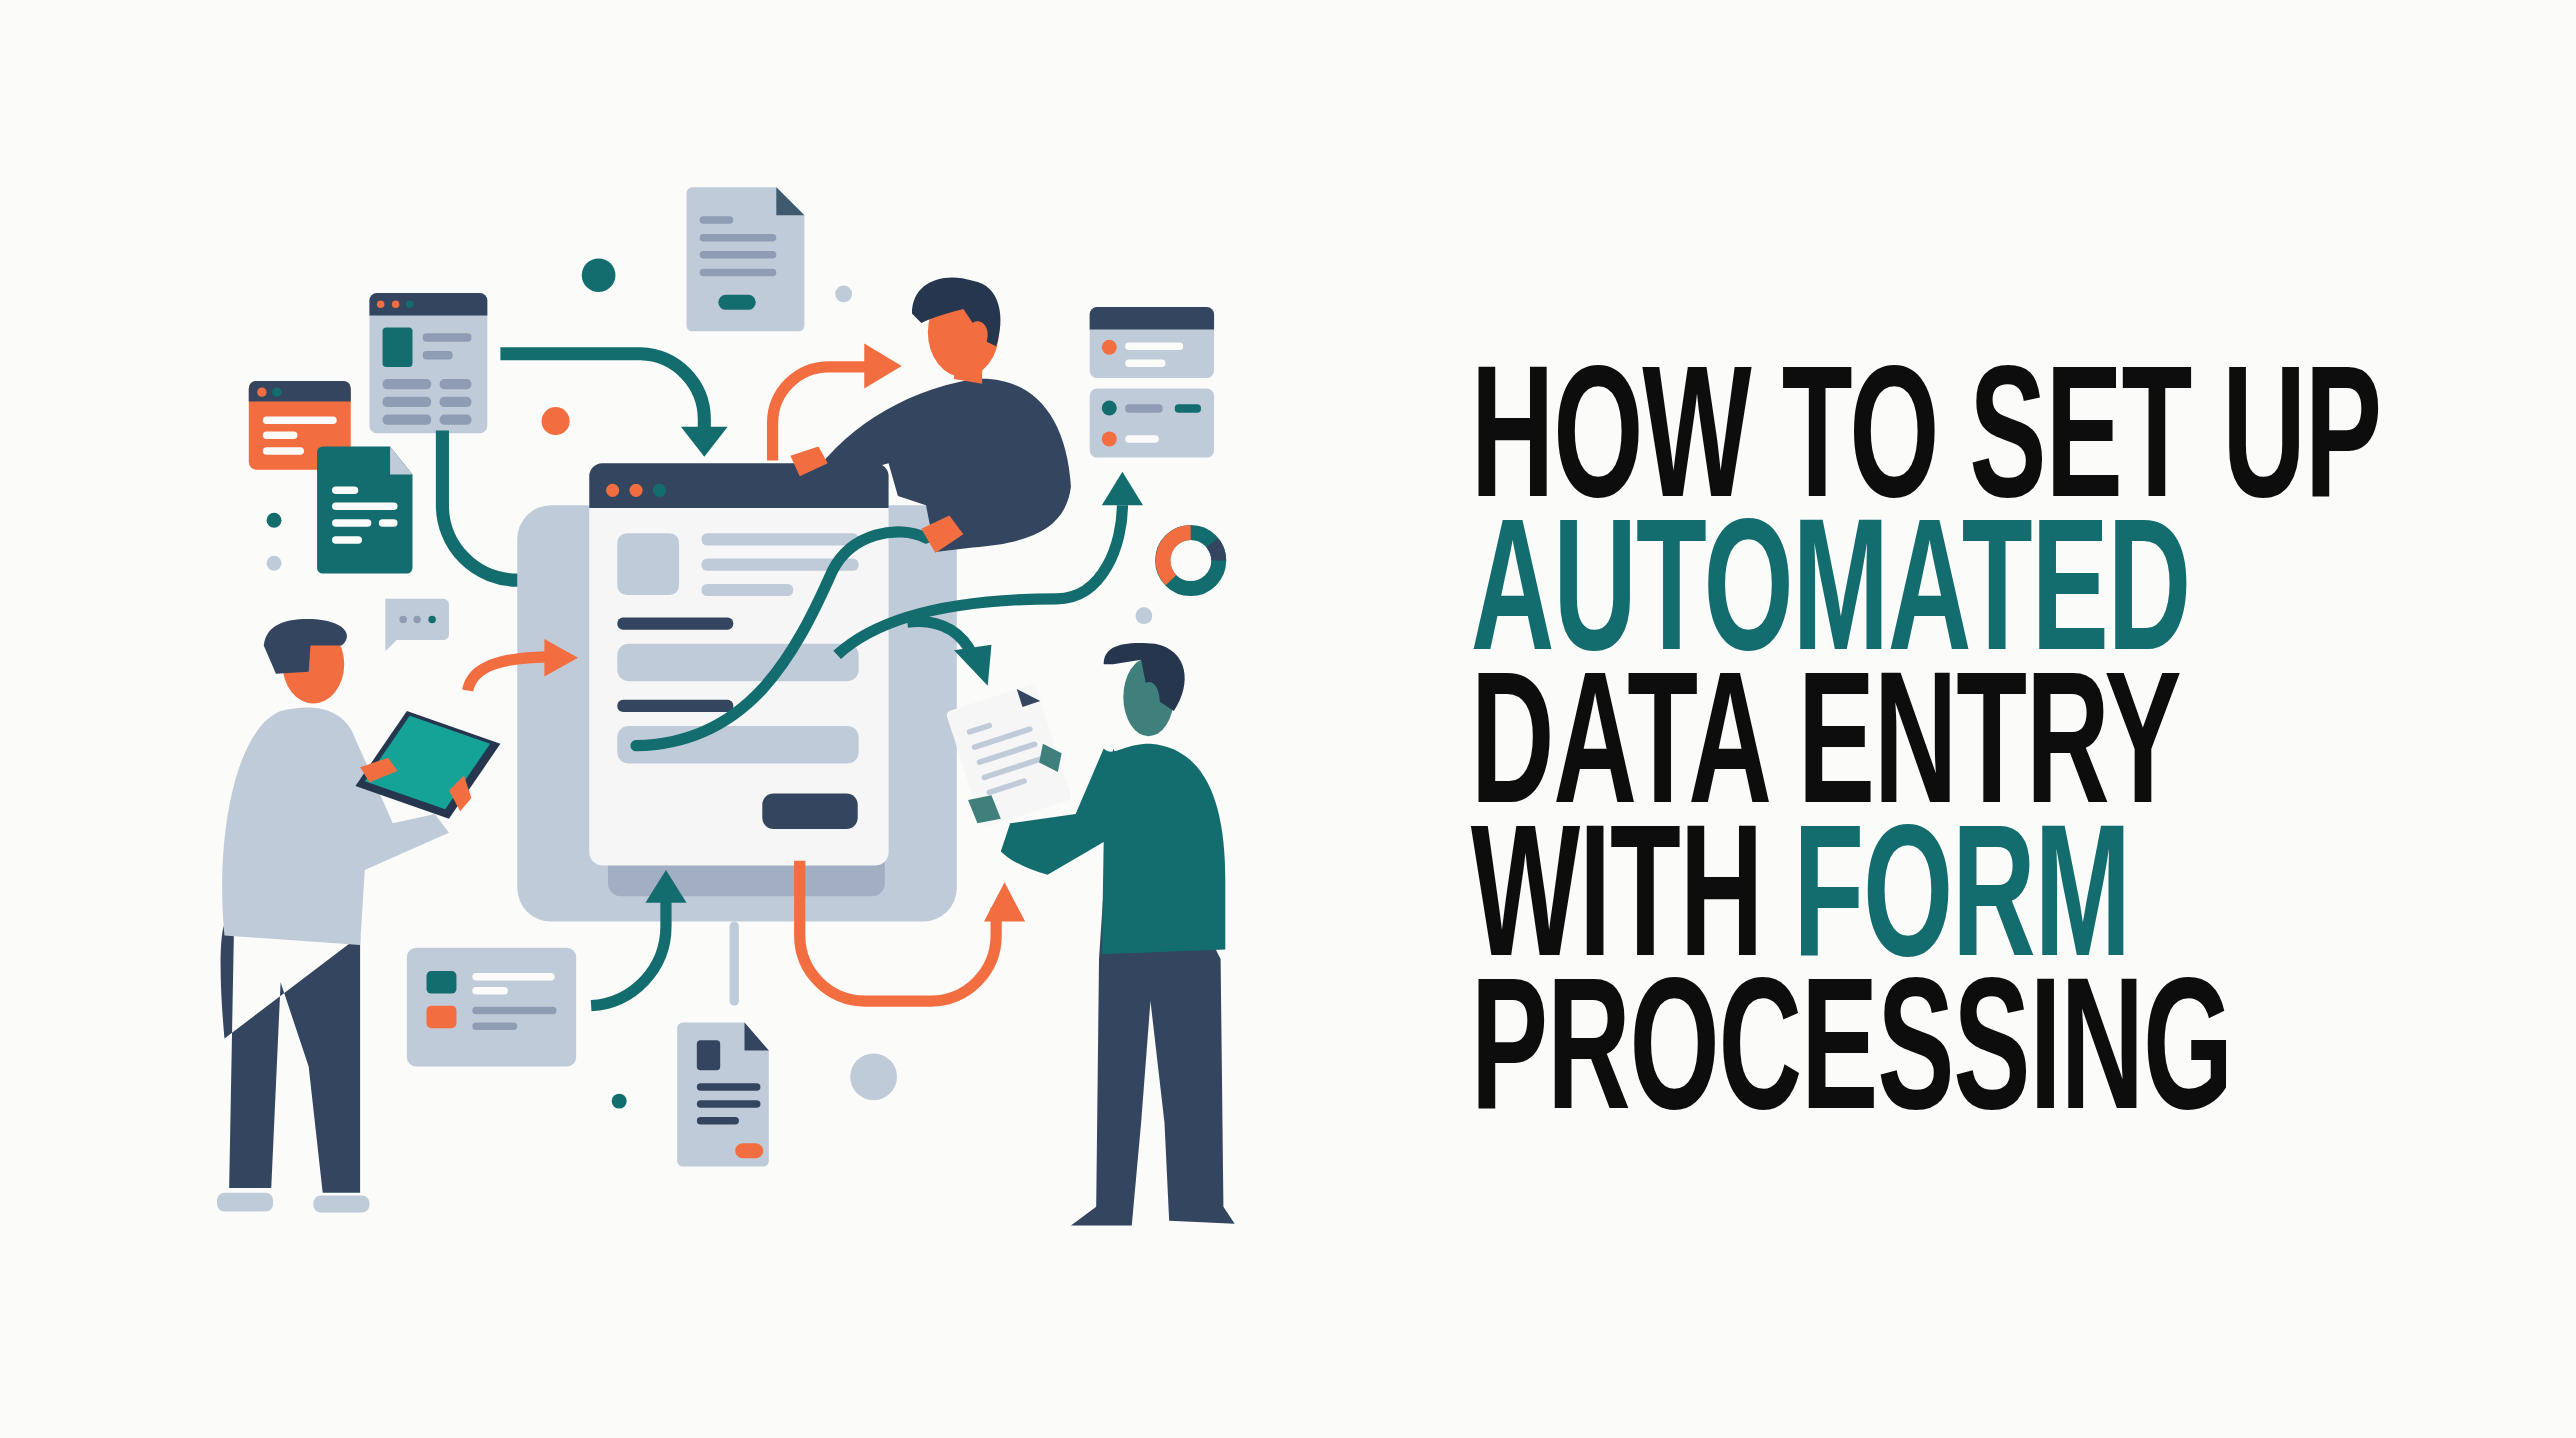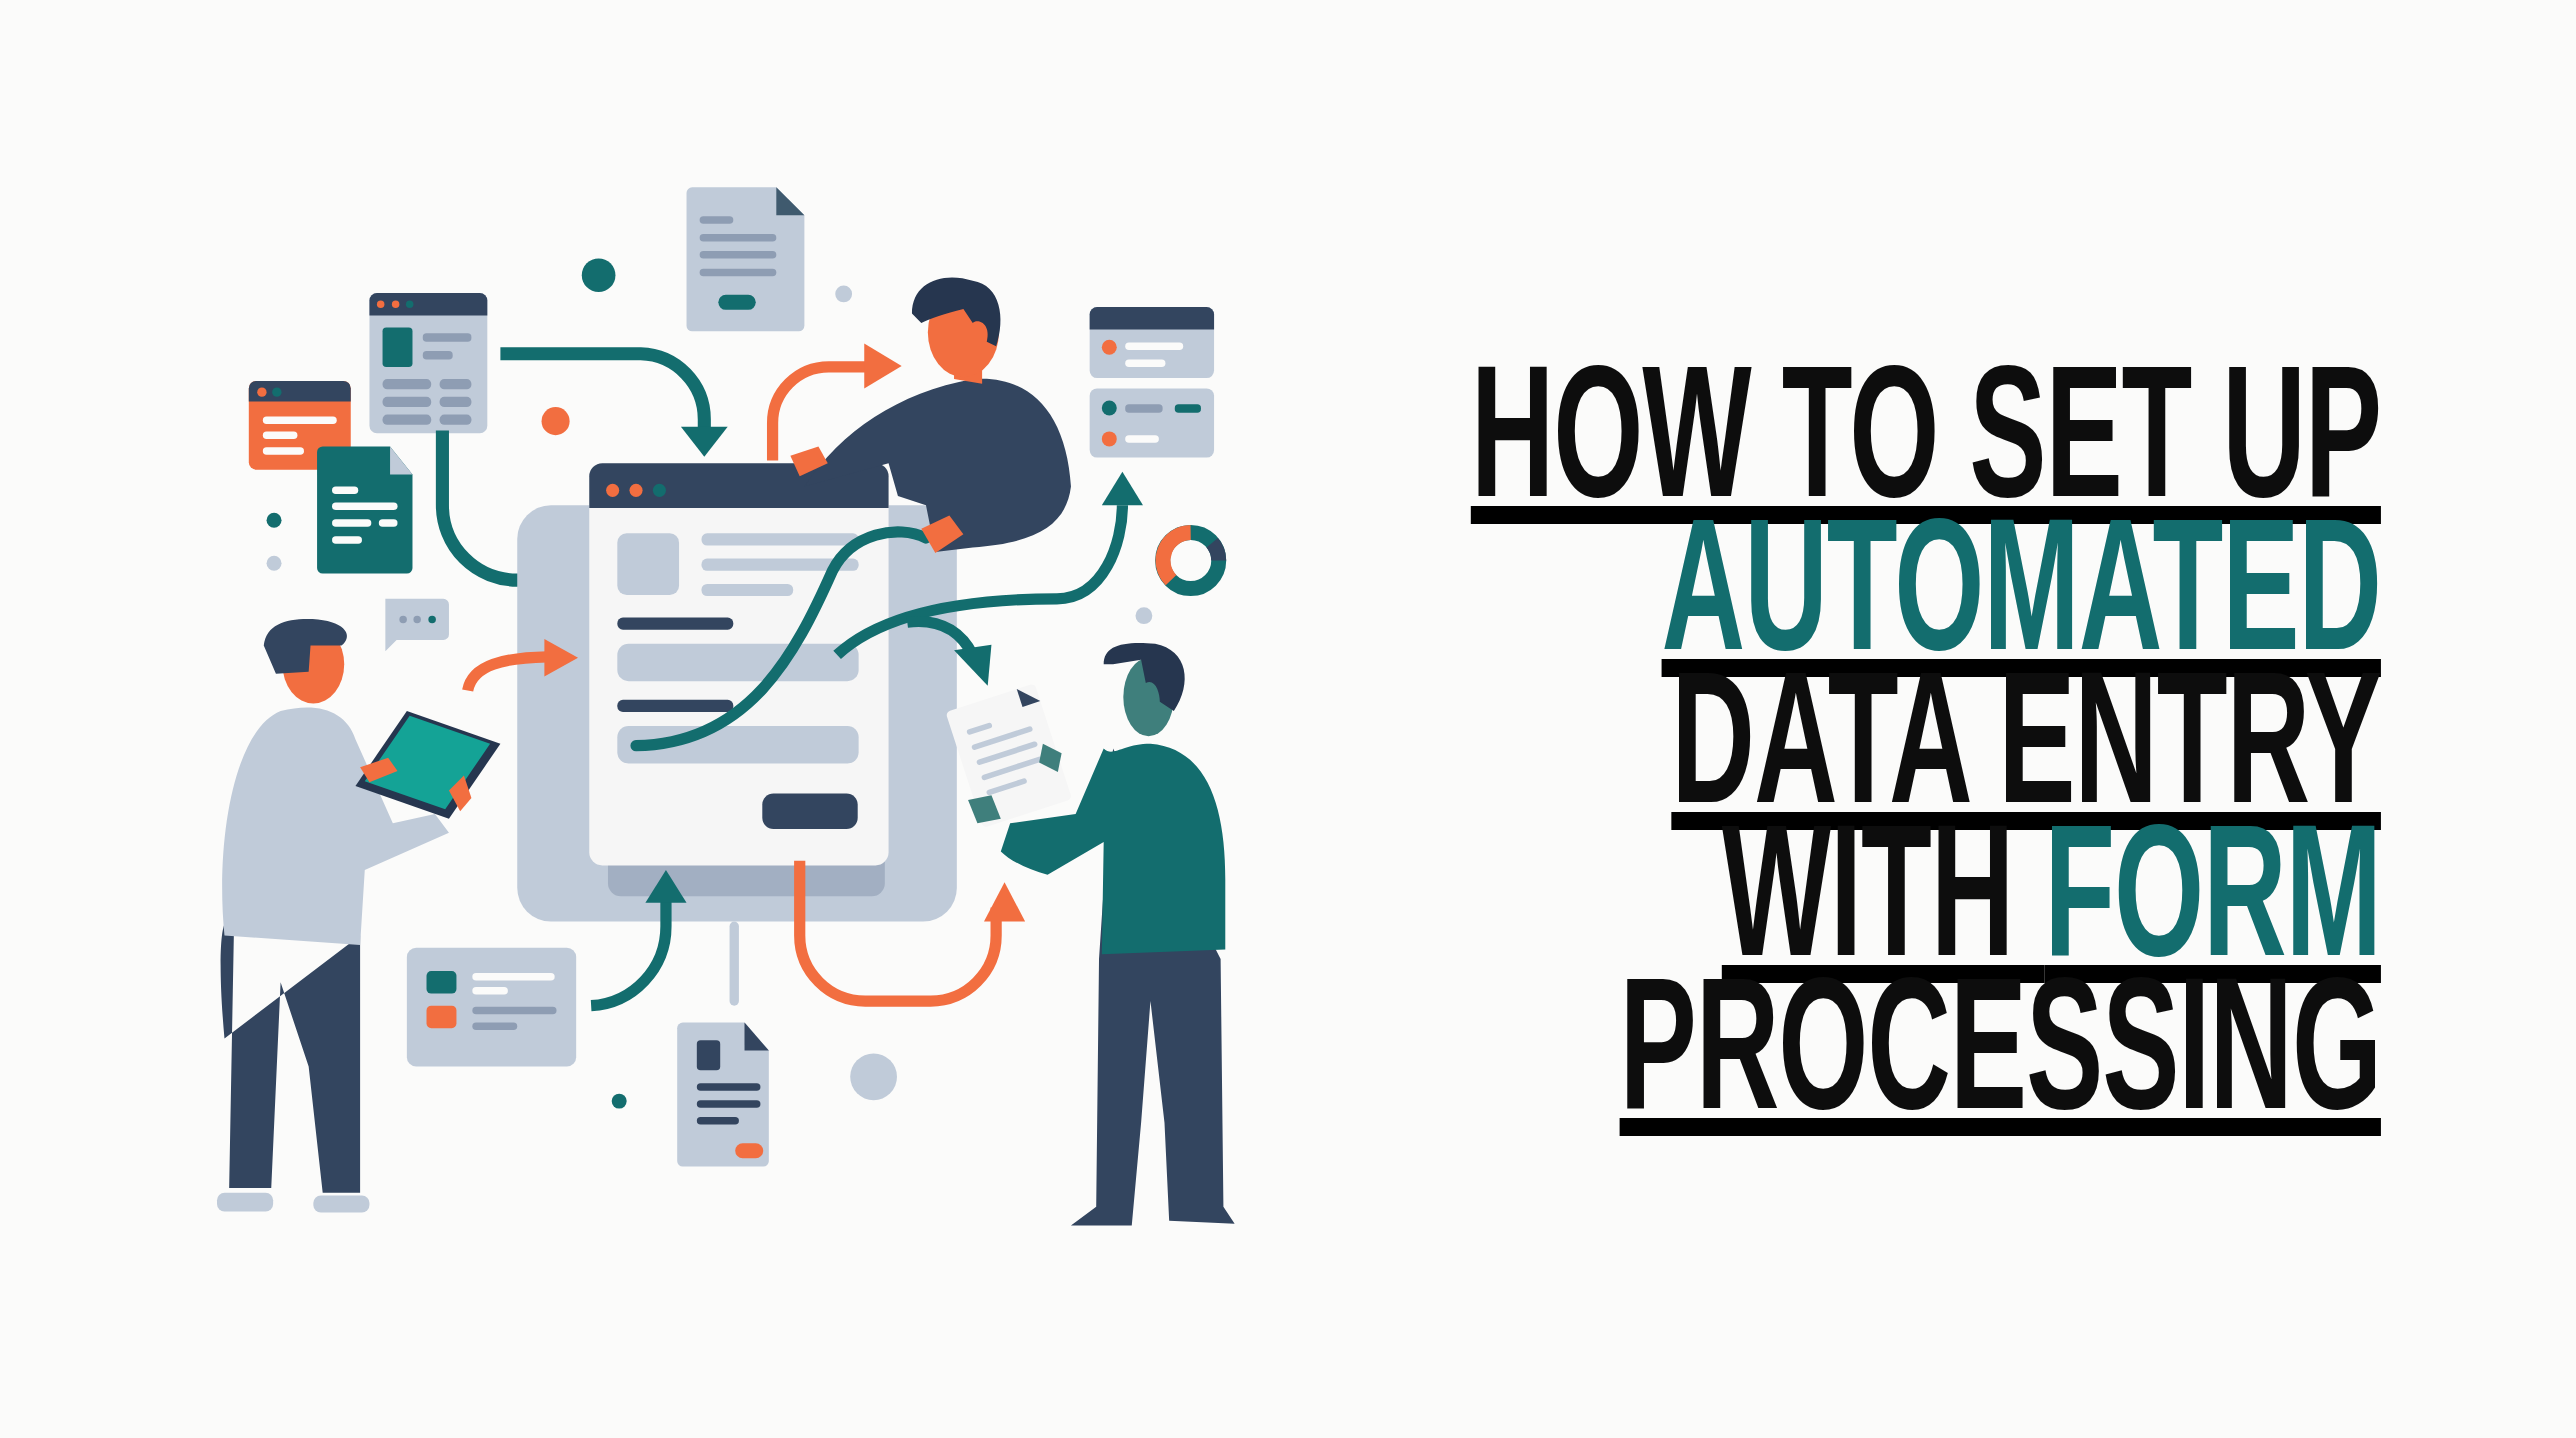--- a/index.html
+++ b/index.html
@@ -1,18 +1,18 @@
 <!DOCTYPE html>
 <html style="font-size:15px"><head>
 <meta charset="utf-8">
 <style>
   html, body { margin:0; padding:0; }
   body { width:2576px; height:1439px; background:#fbfbfa; position:relative; overflow:hidden; font-family:"Liberation Sans", sans-serif; }
   #illustration { position:absolute; left:0; top:0; width:1403px; height:1439px; }
-  #title-block { position:absolute; right:195px; top:355px; text-align:right;text-decoration:underline; }
+  #title-block { position:absolute; right:195px; top:355px; text-align:left; }
   .title-line { display:block; font-family:"Liberation Sans", sans-serif; font-weight:700; font-size:187px; line-height:153px; letter-spacing:-1.9px; transform:scaleX(0.62); transform-origin:right center; white-space:nowrap; color:#0d0d0d; }
   .accent { color:#136d6e; }
 </style>
 </head>
 <body>
 
 <svg id="illustration" viewBox="0 0 1500 1538" xmlns="http://www.w3.org/2000/svg">
 
   <circle cx="640" cy="294" r="18" fill="#136d6e"></circle>
   <circle cx="594" cy="450" r="15" fill="#f26e40"></circle>

